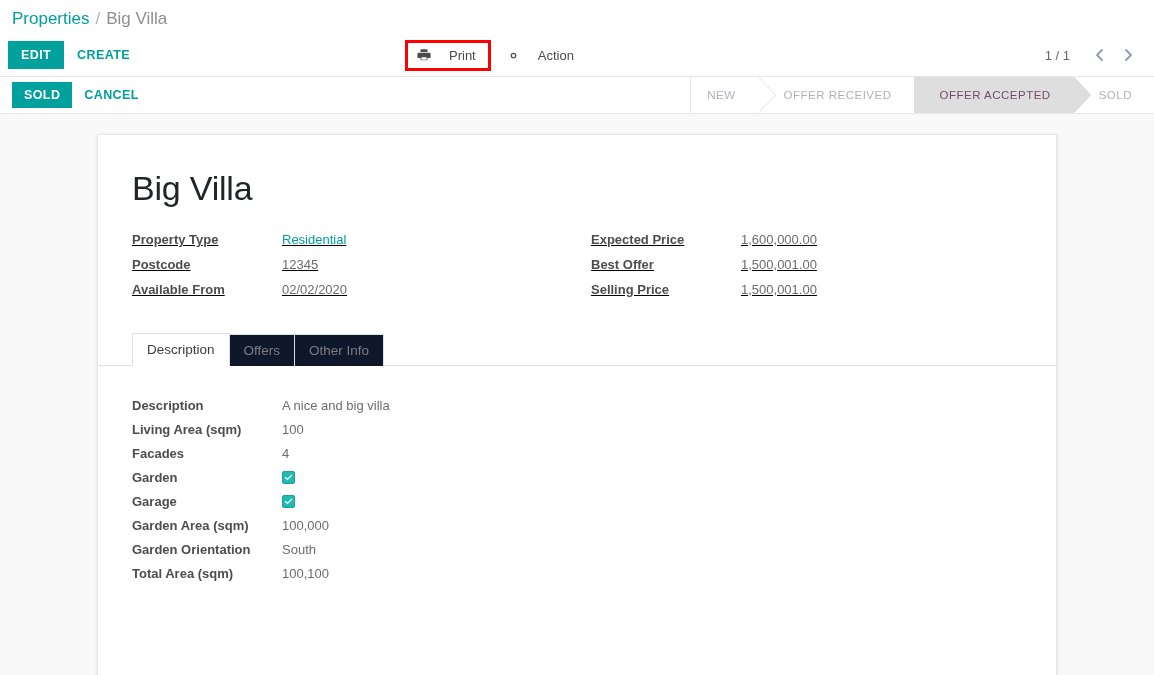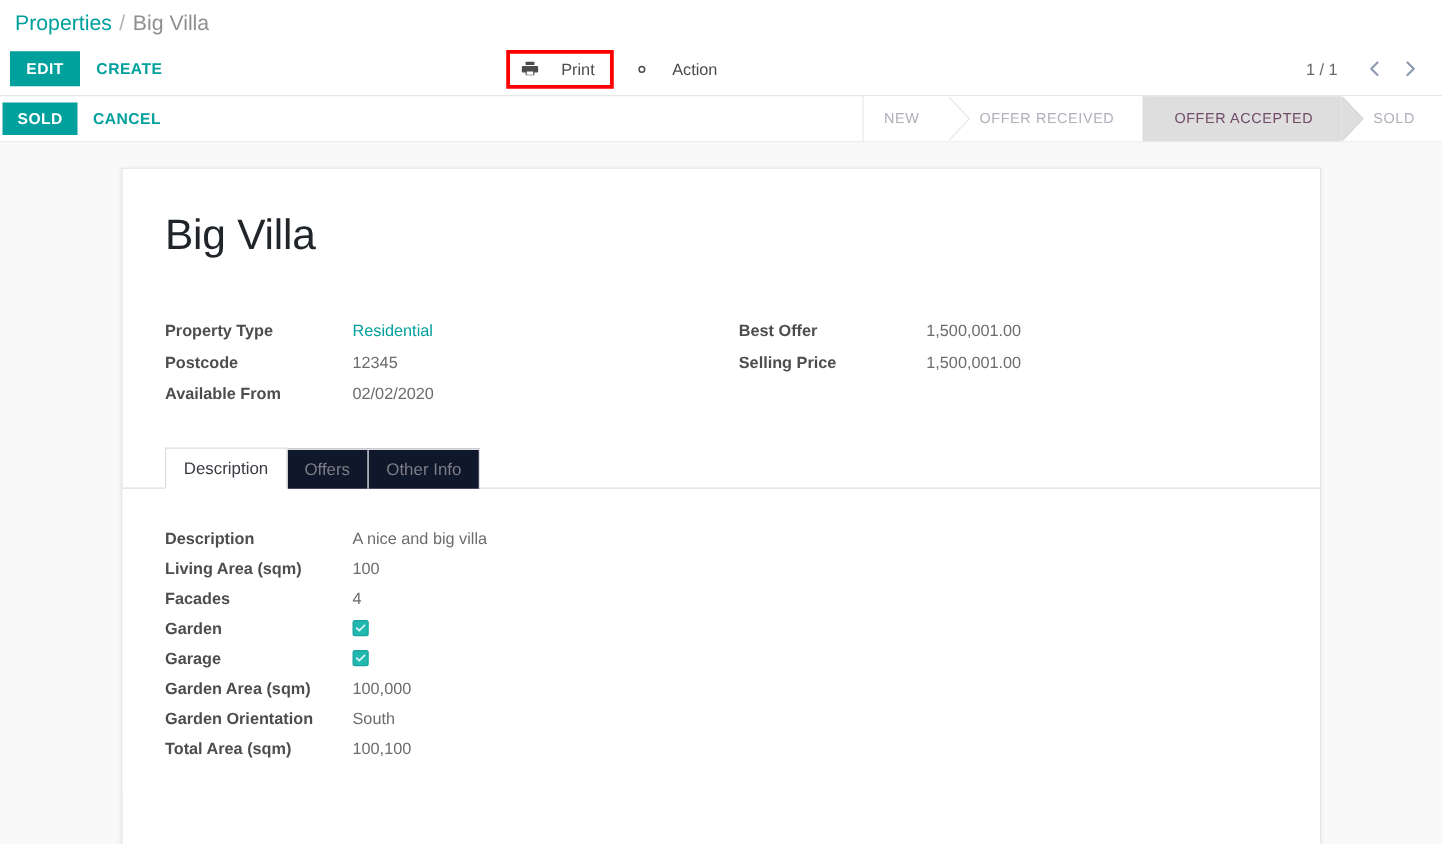--- a/index.html
+++ b/index.html
@@ -126,21 +126,21 @@
     cursor: pointer;
   }
 
   
   .statusbar-row {
     height: 36px;
     display: flex;
     align-items: stretch;
     border-bottom: 1px solid #e7e7e7;
     background: #ffffff;
-    padding-left: 2px;
+    padding-left: 12px;
   }
   .sb-left {
     display: flex;
     align-items: center;
   }
   .sb-btn-solid {
     background: #00A09D;
     color: #ffffff;
     border: none;
     font-size: 12.5px;
@@ -245,21 +245,22 @@
     font-weight: 400;
     color: #212529;
     margin: 8px 0 0 0;
     line-height: 42px;
     letter-spacing: -0.2px;
   }
 
   
   .group-row {
     display: flex;
-    margin-top: 48px;
+    margin-top: 23px;
+    text-decoration: underline;
   }
   .group-col {
     width: 50%;
     box-sizing: border-box;
   }
   .group-col.right { padding-left: 14px; }
   .field-row {
     display: flex;
     align-items: baseline;
     margin-bottom: 9px;
@@ -438,20 +439,24 @@
           <div class="field-value">12345</div>
         </div>
         <div class="field-row">
           <div class="field-label">Available From</div>
           <div class="field-value">02/02/2020</div>
         </div>
       </div>
 
       <div class="group-col right">
         <div class="field-row">
+          <div class="field-label">Expected Price</div>
+          <div class="field-value num">1,600,000.00</div>
+        </div>
+        <div class="field-row">
           <div class="field-label">Best Offer</div>
           <div class="field-value num">1,500,001.00</div>
         </div>
         <div class="field-row">
           <div class="field-label">Selling Price</div>
           <div class="field-value num">1,500,001.00</div>
         </div>
       </div>
     </div>
 

